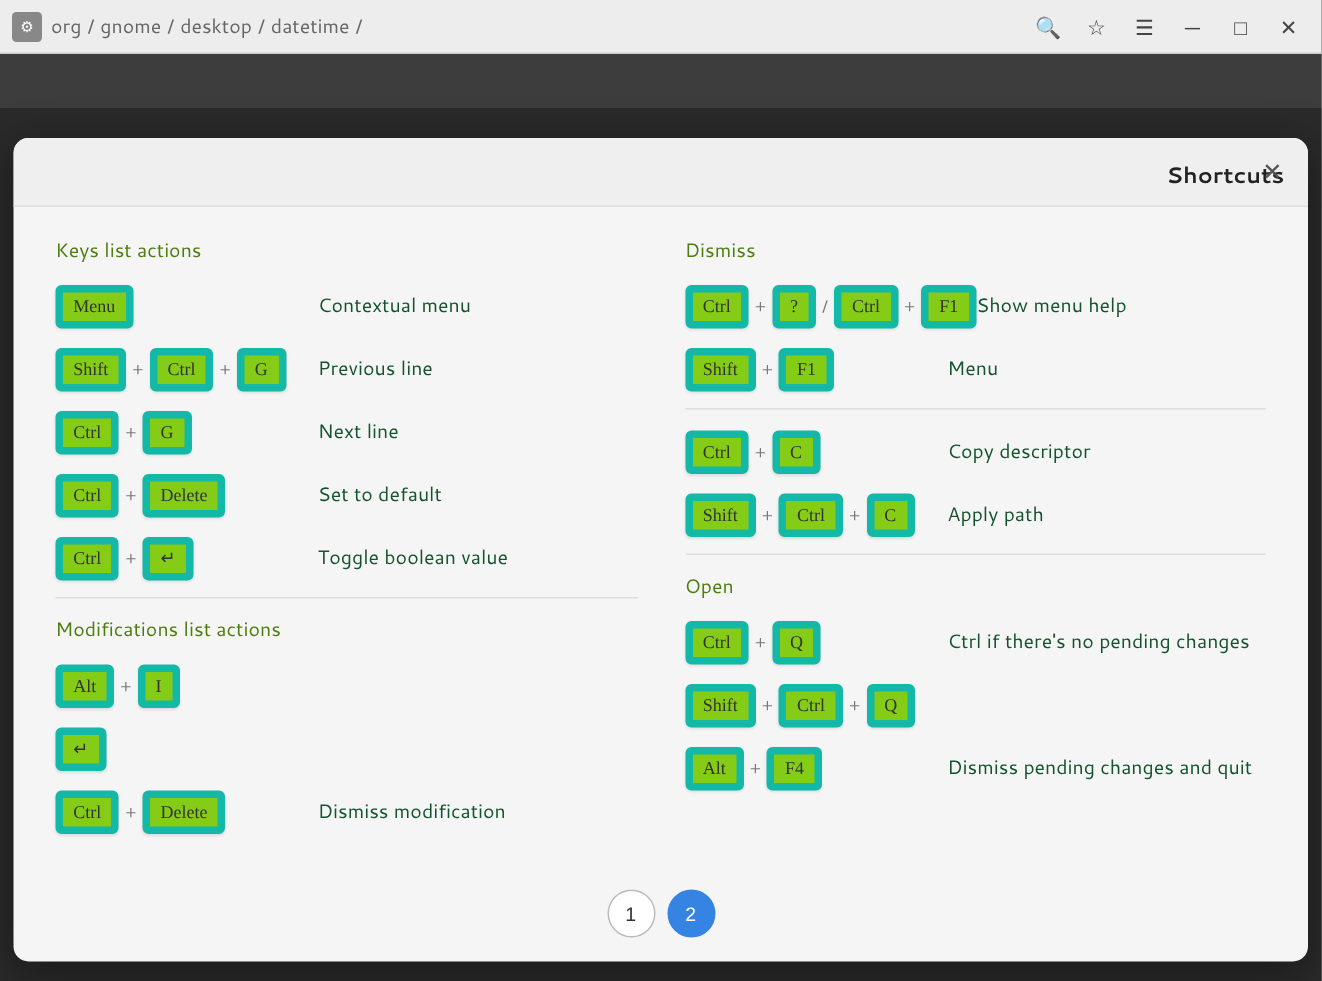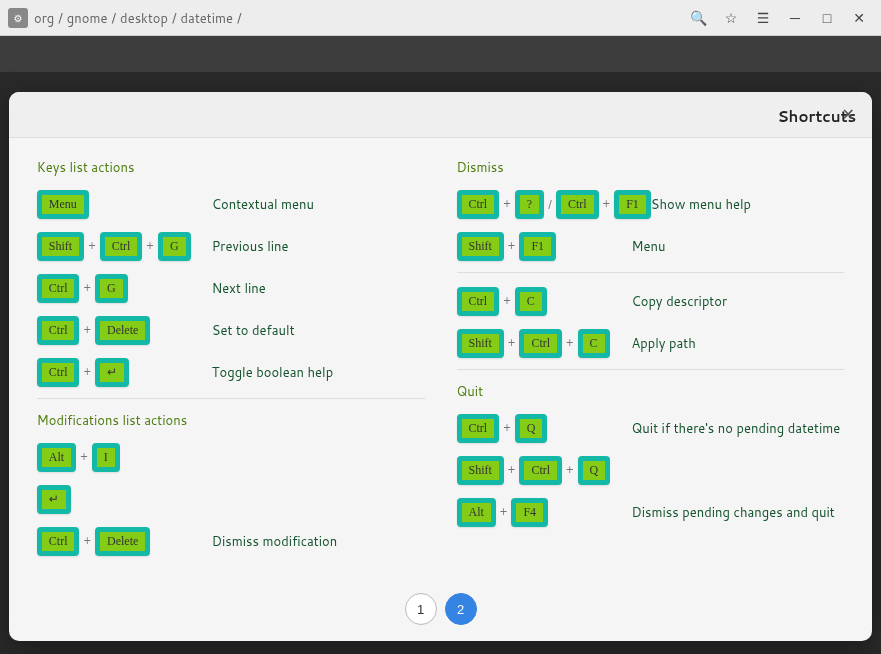--- a/index.html
+++ b/index.html
@@ -283,21 +283,21 @@
             </div>
             <span class="shortcut-label">Set to default</span>
           </div>
 
           <div class="shortcut-row">
             <div class="keys">
               <span class="key">Ctrl</span>
               <span class="key-sep">+</span>
               <span class="key">↵</span>
             </div>
-            <span class="shortcut-label">Toggle boolean help</span>
+            <span class="shortcut-label">Toggle boolean value</span>
           </div>
 
           <div class="divider"></div>
 
           <div class="section-title">Modifications list actions</div>
 
           <div class="shortcut-row">
             <div class="keys">
               <span class="key">Alt</span>
               <span class="key-sep">+</span>
@@ -366,29 +366,29 @@
               <span class="key-sep">+</span>
               <span class="key">Ctrl</span>
               <span class="key-sep">+</span>
               <span class="key">C</span>
             </div>
             <span class="shortcut-label">Apply path</span>
           </div>
 
           <div class="divider"></div>
 
-          <div class="section-title">Quit</div>
+          <div class="section-title">Open</div>
 
           <div class="shortcut-row">
             <div class="keys">
               <span class="key">Ctrl</span>
               <span class="key-sep">+</span>
               <span class="key">Q</span>
             </div>
-            <span class="shortcut-label">Quit if there's no pending datetime</span>
+            <span class="shortcut-label">Ctrl if there's no pending changes</span>
           </div>
 
           <div class="shortcut-row">
             <div class="keys">
               <span class="key">Shift</span>
               <span class="key-sep">+</span>
               <span class="key">Ctrl</span>
               <span class="key-sep">+</span>
               <span class="key">Q</span>
             </div>

